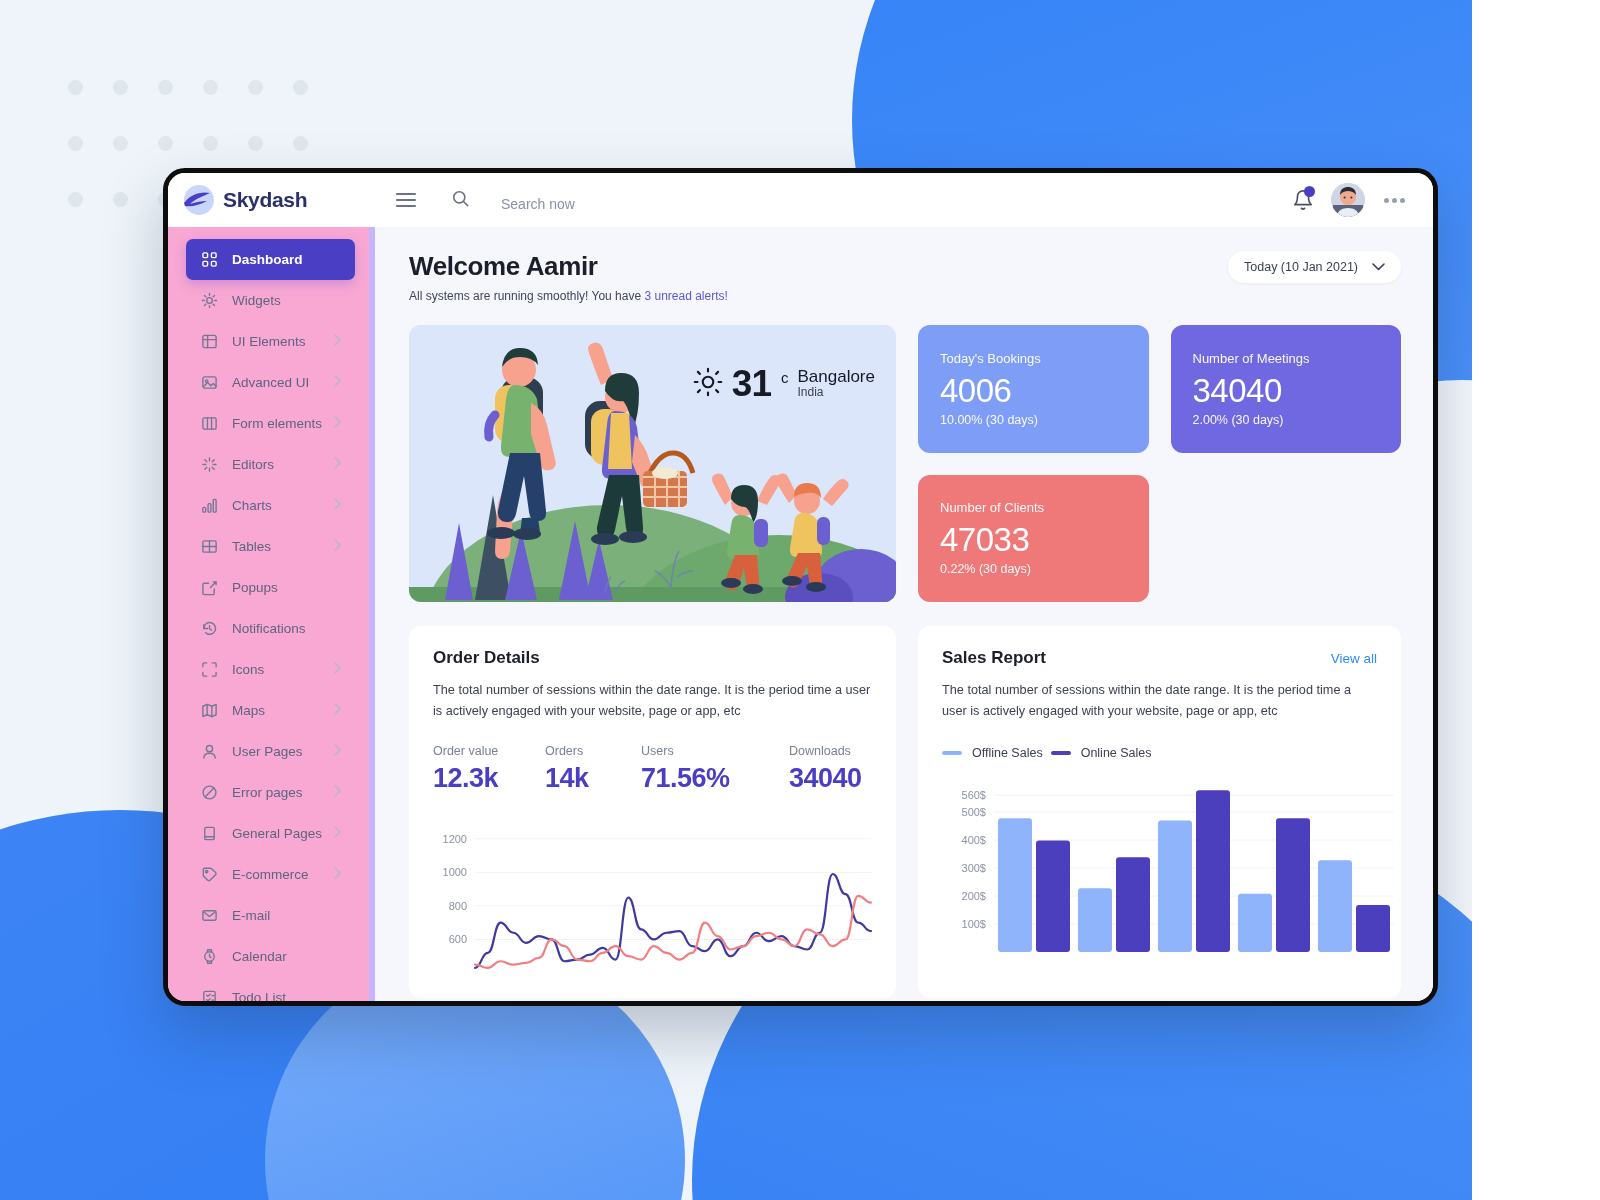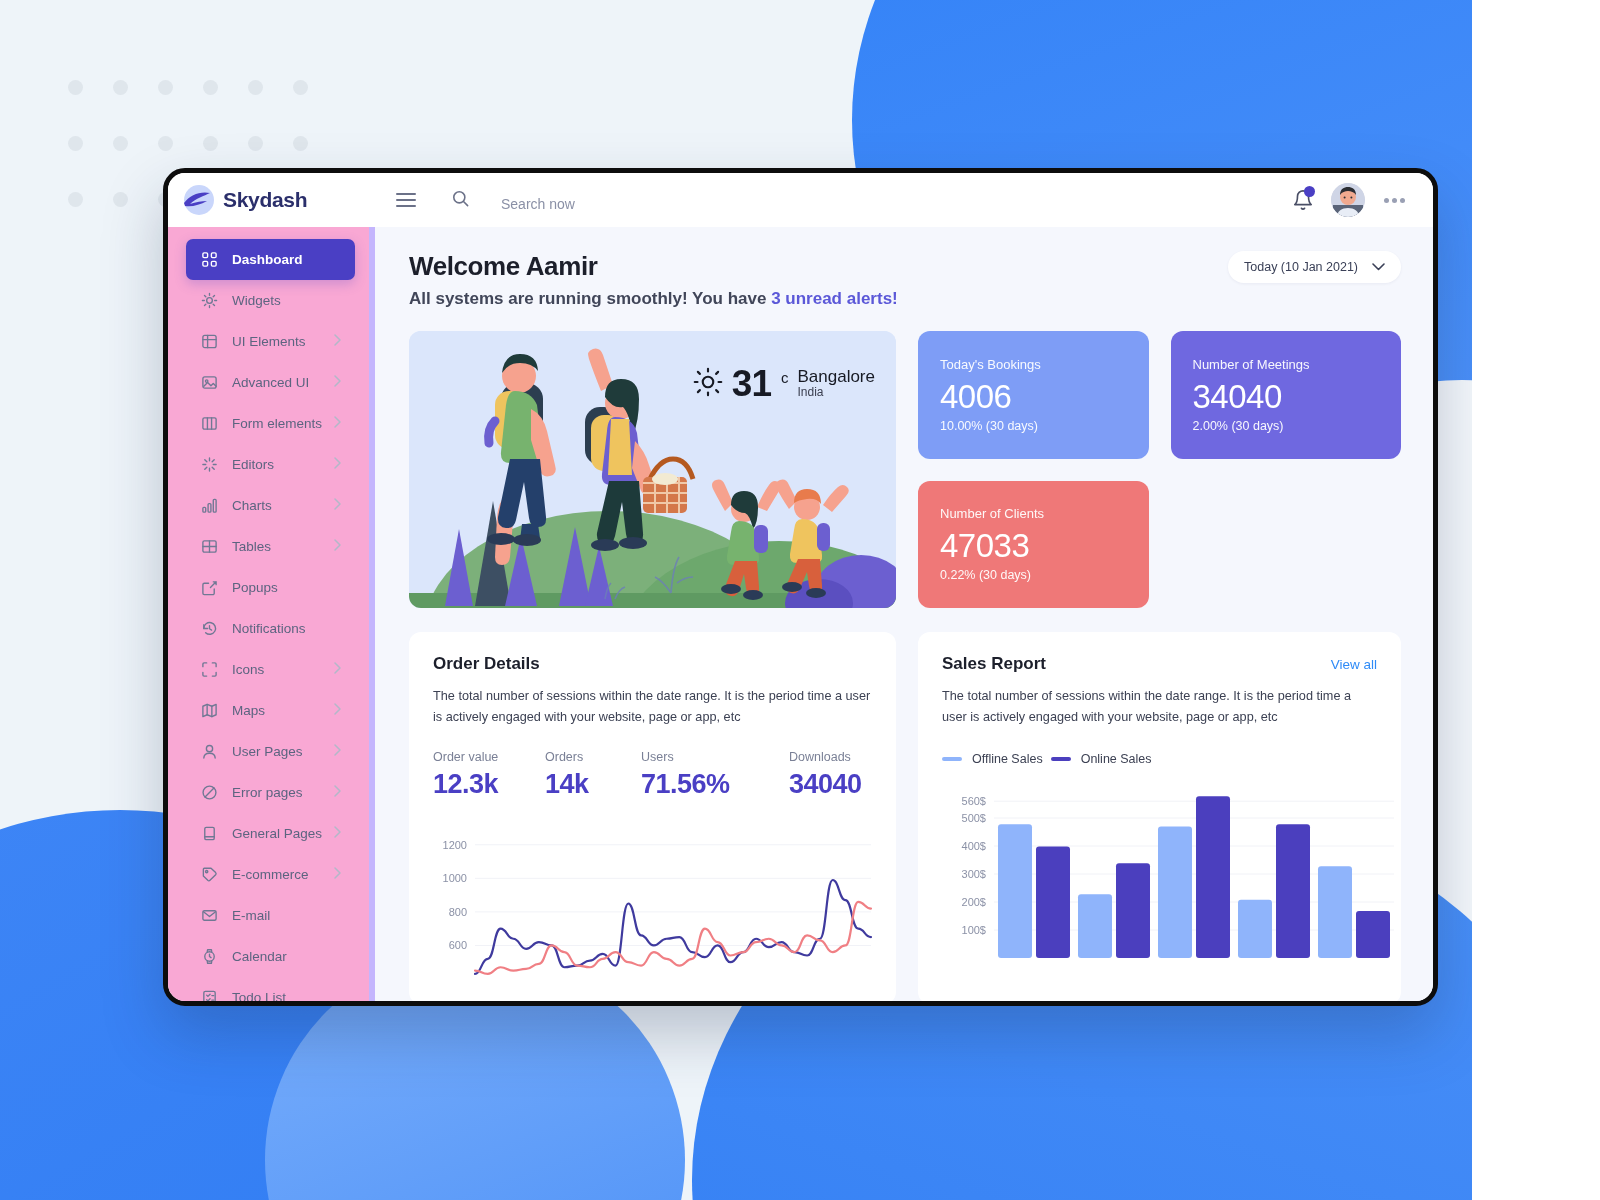--- a/index.html
+++ b/index.html
@@ -184,21 +184,21 @@
     overflow: hidden;
   }
   .welcome-row {
     display: flex; align-items: flex-start; justify-content: space-between;
   }
   .welcome-title {
     font-size: 26px; font-weight: 700; color: #1c1f2b;
     letter-spacing: -.4px;
   }
   .welcome-sub {
-    font-size: 17px; color: #414659; margin-top: 7px; font-weight: bold;
+    font-size: 12px; color: #414659; margin-top: 7px;
   }
   .welcome-sub a { color: #5b58d8; text-decoration: none; }
   .datepill {
     display: flex; align-items: center; gap: 14px;
     background: #fff; border-radius: 20px;
     padding: 9px 16px;
     font-size: 12.5px; color: #3a4057;
     cursor: pointer; flex: none;
     box-shadow: 0 1px 3px rgba(30,40,80,.06);
   }
@@ -206,21 +206,21 @@
   
   .row1 { display: flex; gap: 22px; margin-top: 22px; }
   .hero {
     width: 487px; height: 277px; flex: none;
     background: #dbe6fb;
     border-radius: 12px;
     position: relative;
     overflow: hidden;
   }
   .weather {
-    position: absolute; right: 21px; top: 34px;
+    position: absolute; right: 21px; top: 40px;
     display: flex; align-items: center; gap: 9px;
     z-index: 3;
   }
   .weather-temp {
     font-size: 37px; font-weight: 600; color: #171a24;
     letter-spacing: -1px; line-height: 1;
   }
   .weather-unit { font-size: 15px; color: #171a24; margin-left: 1px; align-self: flex-start; margin-top: 4px;}
   .weather-city { font-size: 17px; color: #171a24; line-height: 1.05; }
   .weather-country { font-size: 12px; color: #3c4051; }

